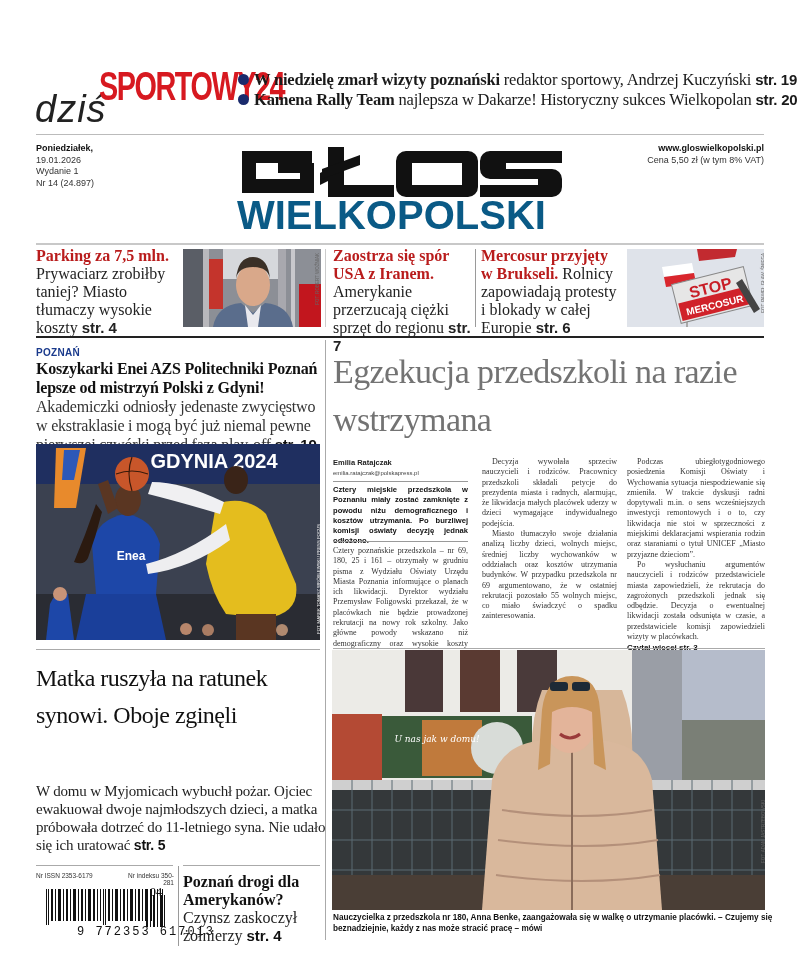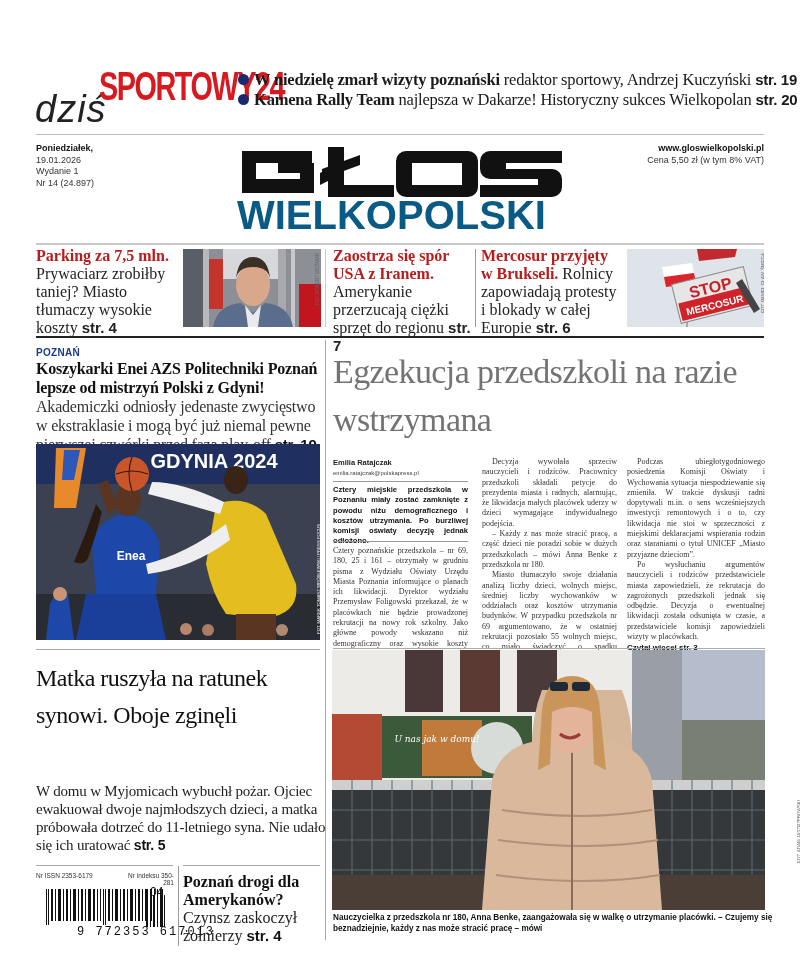--- a/index.html
+++ b/index.html
@@ -45,21 +45,21 @@
 
     #big-left-head { left: 36px; top: 660px; width: 290px; font-family: "Liberation Serif", serif; font-size: 24px; line-height: 37px; color: #111; letter-spacing: -0.5px; }
     #fire-lead { left: 36px; top: 782px; width: 290px; font-size: 15px; line-height: 18px; color: #222; letter-spacing: -0.2px; }
     #fire-lead .str { font-size: 14px; color: #111; }
 
     #issn { left: 36px; top: 872px; font-family: "Liberation Sans", sans-serif; font-size: 6.5px; color: #333; }
     #indeks { left: 118px; top: 872px; width: 56px; text-align: right; font-family: "Liberation Sans", sans-serif; font-size: 6.5px; color: #333; }
     #barcode { left: 46px; top: 889px; width: 120px; height: 36px; }
     #barcode-num { left: 40px; top: 925px; font-family: "Liberation Mono", monospace; font-size: 12px; letter-spacing: 2px; color: #111; margin-left: 37px; }
     #barcode-add { left: 146px; top: 895px; width: 20px; height: 32px; }
-    #barcode-addnum { left: 150px; top: 885px; font-family: Liberation Sans, sans-serif; font-size: 12px; color: #111; }
+    #barcode-addnum { left: 150px; top: 885px; font-family: Liberation Serif, serif; font-size: 12px; color: #111; }
 
     #poznan-drogi { left: 183px; top: 873px; width: 140px; font-size: 16px; line-height: 18px; color: #222; }
     #poznan-drogi b { font-weight: 700; color: #111; }
     #poznan-drogi .str { font-size: 15px; color: #111; }
 
     
     #main-head { left: 333px; top: 348px; width: 450px; font-family: Liberation Serif, serif; font-size: 34px; line-height: 48px; color: #737373; letter-spacing: -0.6px; }
     #byline { left: 333px; top: 457px; font-family: "Liberation Sans", sans-serif; font-size: 7.5px; line-height: 11px; color: #222; }
     #byline .name { font-weight: 700; }
     #byline .mail { font-size: 6px; color: #444; }
@@ -291,32 +291,31 @@
 </div>
 <div class="abs" style="left:333px; top:481px; width:135px; height:1px; background:#999;"></div>
 <div id="col1-lead" class="abs">Cztery miejskie przedszkola w Poznaniu miały zostać zamknięte z powodu niżu demograficznego i kosztów utrzymania. Po burzliwej komisji oświaty decyzję jednak odłożono.</div>
 <div class="abs" style="left:333px; top:541px; width:135px; height:1px; background:#999;"></div>
 
 <div id="col1-body" class="col">
   <p class="noind">Cztery poznańskie przedszkola – nr 69, 180, 25 i 161 – otrzymały w grudniu pisma z Wydziału Oświaty Urzędu Miasta Poznania informujące o planach ich likwidacji. Dyrektor wydziału Przemysław Foligowski przekazał, że w placówkach nie będzie prowadzonej rekrutacji na nowy rok szkolny. Jako główne powody wskazano niż demograficzny oraz wysokie koszty funkcjonowania.</p>
 </div>
 <div id="col2-body" class="col">
   <p>Decyzja wywołała sprzeciw nauczycieli i rodziców. Pracownicy przedszkoli składali petycje do prezydenta miasta i radnych, alarmując, że likwidacja małych placówek uderzy w dzieci wymagające indywidualnego podejścia.</p>
-  <p>– Każdy z nas może stracić pracę, a część dzieci nie poradzi sobie w dużych przedszkolach – mówi Anna Benke z przedszkola nr 180.</p>
   <p>Miasto tłumaczyło swoje działania analizą liczby dzieci, wolnych miejsc, średniej liczby wychowanków w oddziałach oraz kosztów utrzymania budynków. W przypadku przedszkola nr 69 argumentowano, że w ostatniej rekrutacji pozostało 55 wolnych miejsc, co miało świadczyć o spadku zainteresowania.</p>
 </div>
 <div id="col3-body" class="col">
   <p>Podczas ubiegłotygodniowego posiedzenia Komisji Oświaty i Wychowania sytuacja niespodziewanie się zmieniła. W trakcie dyskusji radni dopytywali m.in. o sens wcześniejszych inwestycji remontowych i o to, czy likwidacja nie stoi w sprzeczności z miejskimi deklaracjami wspierania rodzin oraz staraniami o tytuł UNICEF „Miasto przyjazne dzieciom”.</p>
   <p>Po wysłuchaniu argumentów nauczycieli i rodziców przedstawiciele miasta zapowiedzieli, że rekrutacja do zagrożonych przedszkoli jednak się odbędzie. Decyzja o ewentualnej likwidacji została odsunięta w czasie, a przedstawiciele komisji zapowiedzieli wizyty w placówkach.</p>
   <div id="col3-more">Czytaj więcej str. 3</div>
 </div>
 
 <div class="abs" style="left:333px; top:648px; width:432px; height:1px; background:#aaa;"></div>
 
-<div class="abs photo" style="left:332px; top:650px; width:469px; height:260px;">
+<div class="abs photo" style="left:332px; top:650px; width:433px; height:260px;">
   <svg width="433" height="260" viewBox="0 0 433 260">
     <rect width="433" height="260" fill="#e8e6e2"></rect>
     <rect x="0" y="0" width="320" height="130" fill="#ecebe7"></rect>
     <rect x="73" y="0" width="38" height="62" fill="#4a3838"></rect>
     <rect x="128" y="0" width="40" height="62" fill="#5a3a32"></rect>
     <rect x="185" y="0" width="40" height="62" fill="#4a3a3a"></rect>
     <rect x="300" y="0" width="50" height="145" fill="#9a9ea6"></rect>
     <rect x="350" y="0" width="83" height="260" fill="#7a7f76"></rect>
     <rect x="350" y="0" width="83" height="70" fill="#b5bccb"></rect>
     <rect x="350" y="145" width="83" height="50" fill="#4a7a3c"></rect>

